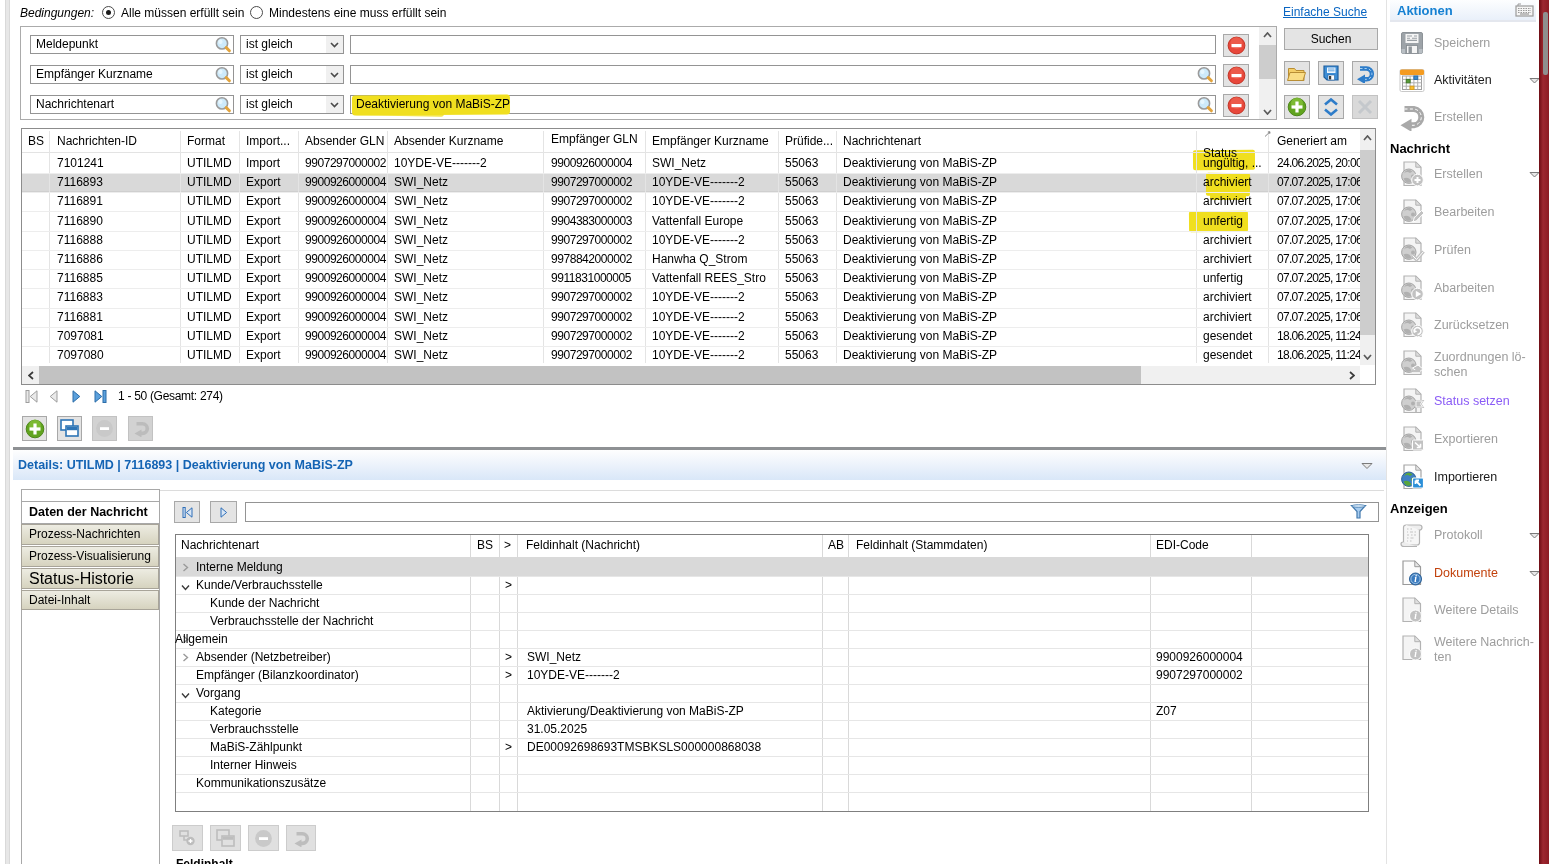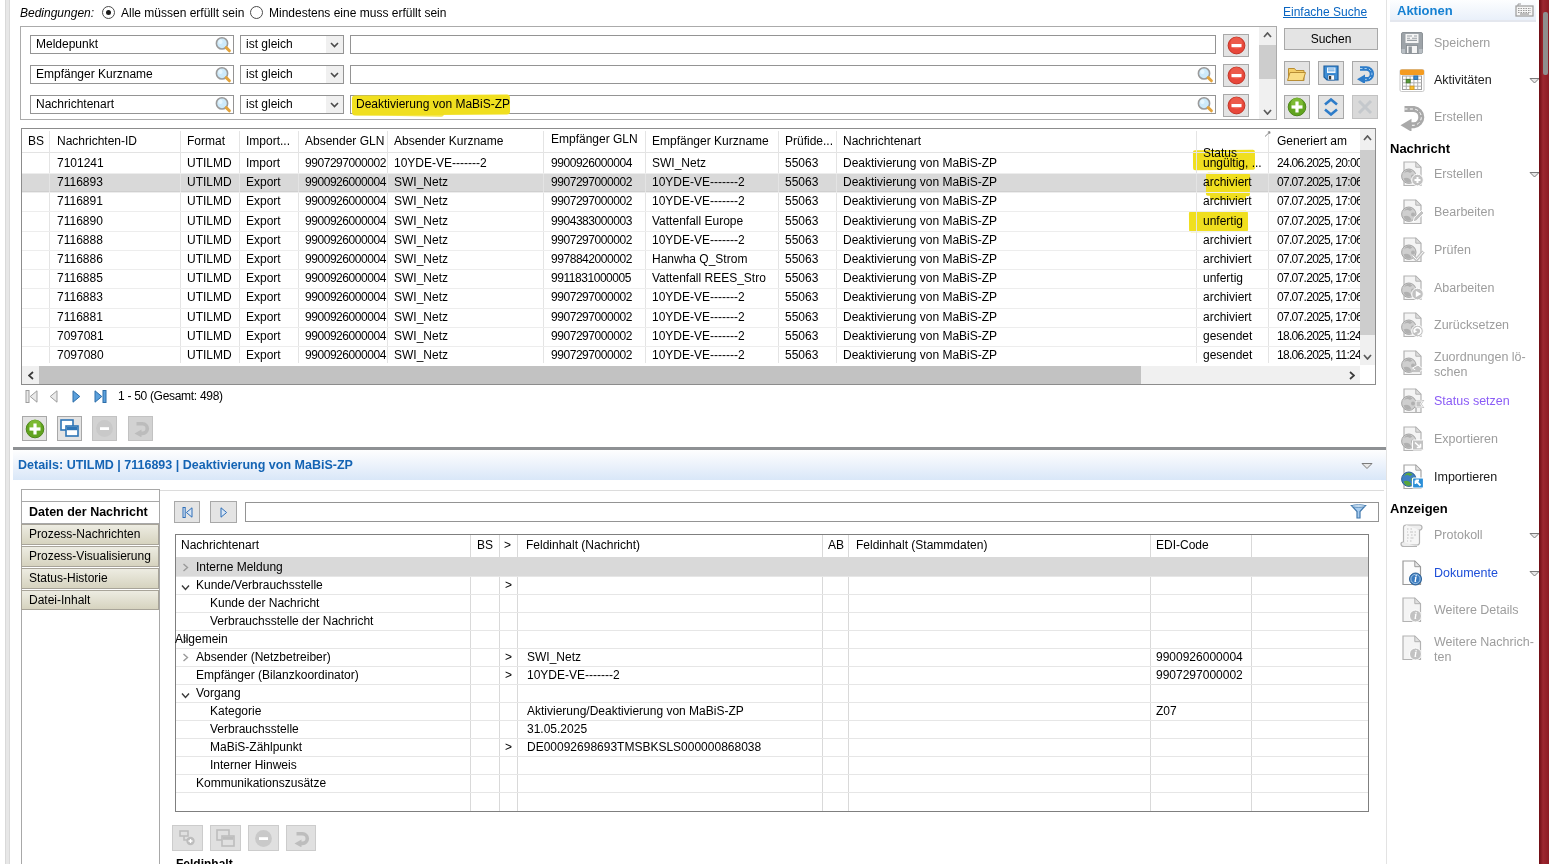--- a/index.html
+++ b/index.html
@@ -288,21 +288,21 @@
 <svg class="abs" style="left:49px;top:390px;" width="9" height="13" viewBox="0 0 9 13">
     <path d="M8 0.8 L1.2 6.5 L8 12.2 Z" fill="#e9e9e9" stroke="#9d9d9d" stroke-width="1"></path>
   </svg>
 <svg class="abs" style="left:72px;top:390px;" width="9" height="13" viewBox="0 0 9 13">
     <path d="M1 0.8 L7.8 6.5 L1 12.2 Z" fill="#5ba0dc" stroke="#2c6da8" stroke-width="1"></path>
   </svg>
 <svg class="abs" style="left:94px;top:390px;" width="13" height="13" viewBox="0 0 13 13">
     <path d="M1 0.8 L7.8 6.5 L1 12.2 Z" fill="#5ba0dc" stroke="#2c6da8" stroke-width="1"></path>
     <rect x="9" y="0.5" width="3" height="12" fill="#5ba0dc" stroke="#2c6da8" stroke-width="1"></rect>
   </svg>
-<div class="abs nw" style="left:118px;top:389px;line-height:15px;letter-spacing:-0.3px;">1 - 50 (Gesamt: 498)</div>
+<div class="abs nw" style="left:118px;top:389px;line-height:15px;letter-spacing:-0.3px;">1 - 50 (Gesamt: 274)</div>
 
 <div class="btn" style="left:22px;top:416px;width:25px;height:25px;">
   <svg width="20" height="20" viewBox="0 0 20 20">
       <circle cx="10" cy="10" r="8.8" fill="#61a41f" stroke="#4d861a" stroke-width="1"></circle>
       <circle cx="10" cy="6.5" r="6" fill="#8cc63f" opacity="0.65"></circle>
       <rect x="8.4" y="4.5" width="3.2" height="11" fill="#fff"></rect>
       <rect x="4.5" y="8.4" width="11" height="3.2" fill="#fff"></rect>
     </svg>
 </div>
 <div class="btn" style="left:57px;top:416px;width:25px;height:25px;">
@@ -338,21 +338,21 @@
 <div class="abs" style="left:21px;top:489px;width:1px;height:375px;background:#a8a8a8;"></div>
 <div class="abs" style="left:159px;top:489px;width:1px;height:375px;background:#a8a8a8;"></div>
 <div class="abs" style="left:21px;top:489px;width:139px;height:13px;border:1px solid #a8a8a8;box-sizing:border-box;background:#fff;"></div>
 <div class="abs" style="left:21px;top:523px;width:139px;height:1px;background:#a8a8a8;"></div>
 <div class="abs nw b" style="left:29px;top:502px;line-height:21px;font-size:12.5px;">Daten der Nachricht</div>
 <div class="abs" style="left:21px;top:524px;width:138px;height:21px;background:linear-gradient(180deg,#edece2,#d6d3bf);border:1px solid #a8a499;box-sizing:border-box;"></div>
 <div class="abs nw" style="left:29px;top:524px;line-height:21px;font-size:12px;">Prozess-Nachrichten</div>
 <div class="abs" style="left:21px;top:546px;width:138px;height:21px;background:linear-gradient(180deg,#edece2,#d6d3bf);border:1px solid #a8a499;box-sizing:border-box;"></div>
 <div class="abs nw" style="left:29px;top:546px;line-height:21px;font-size:12px;">Prozess-Visualisierung</div>
 <div class="abs" style="left:21px;top:568px;width:138px;height:21px;background:linear-gradient(180deg,#edece2,#d6d3bf);border:1px solid #a8a499;box-sizing:border-box;"></div>
-<div class="abs nw" style="left:29px;top:568px;line-height:21px;font-size:12px;">Status-Historie</div>
+<div class="abs nw" style="left:29px;top:568px;line-height:21px;font-size:16px;">Status-Historie</div>
 <div class="abs" style="left:21px;top:590px;width:138px;height:20px;background:linear-gradient(180deg,#edece2,#d6d3bf);border:1px solid #a8a499;box-sizing:border-box;"></div>
 <div class="abs nw" style="left:29px;top:590px;line-height:20px;font-size:12px;">Datei-Inhalt</div>
 
 <div class="btn" style="left:174px;top:501px;width:26px;height:22px;background:#e4e4e4;">
   <svg width="11" height="11" viewBox="0 0 11 11">
       <rect x="1" y="0.5" width="2.2" height="10" fill="#d9e6f5" stroke="#2f6fb8" stroke-width="1"></rect>
       <path d="M10 0.8 L4.4 5.5 L10 10.2 Z" fill="#d9e6f5" stroke="#2f6fb8" stroke-width="1"></path>
     </svg>
 </div>
 <div class="btn" style="left:210px;top:501px;width:27px;height:22px;background:#e4e4e4;">
@@ -618,21 +618,21 @@
     <path d="M1 1.5 H10 L5.5 6 Z" fill="#e8e8e8" stroke="#7a7a7a" stroke-width="1"></path>
   </svg>
 
 <svg class="abs" style="left:1398px;top:559px;" width="28" height="28" viewBox="0 0 28 28">
     <path d="M5 2 H16.8 L22.5 7.7 V25.5 H5 Z" fill="#fcfcfc" stroke="#9a9a9a" stroke-width="1.2"></path>
     <path d="M16.8 2 V7.7 H22.5 Z" fill="#e7e7e7" stroke="#9a9a9a" stroke-width="1"></path>
     <circle cx="17.5" cy="20" r="6" fill="#3a7bbf" stroke="#2a5f96" stroke-width="1"></circle>
     <circle cx="17.5" cy="20" r="4.6" fill="none" stroke="#9cc1e4" stroke-width="1"></circle>
     <text x="17.5" y="23.4" text-anchor="middle" font-family="Liberation Serif" font-size="9.5" font-weight="bold" fill="#fff" font-style="italic">i</text>
   </svg>
-<div class="abs nw" style="left:1434px;top:566px;line-height:14px;font-size:12.5px;color:#1d4ed8;">Dokumente</div>
+<div class="abs nw" style="left:1434px;top:566px;line-height:14px;font-size:12.5px;color:#c2410c;">Dokumente</div>
 <svg class="abs" style="left:1529px;top:570px;" width="11" height="7" viewBox="0 0 11 7">
     <path d="M1 1.5 H10 L5.5 6 Z" fill="#e8e8e8" stroke="#7a7a7a" stroke-width="1"></path>
   </svg>
 
 <svg class="abs" style="left:1398px;top:596px;" width="28" height="28" viewBox="0 0 28 28">
     <path d="M5 2 H16.8 L22.5 7.7 V25.5 H5 Z" fill="#f4f4f4" stroke="#b3b3b3" stroke-width="1.2"></path>
     <path d="M16.8 2 V7.7 H22.5 Z" fill="#e0e0e0" stroke="#b3b3b3" stroke-width="1"></path>
     <circle cx="17.5" cy="20" r="6" fill="#c2c2c2" stroke="#fff" stroke-width="1"></circle>
     <text x="17.5" y="23.4" text-anchor="middle" font-family="Liberation Serif" font-size="9.5" font-weight="bold" fill="#fff" font-style="italic">i</text>
   </svg>

